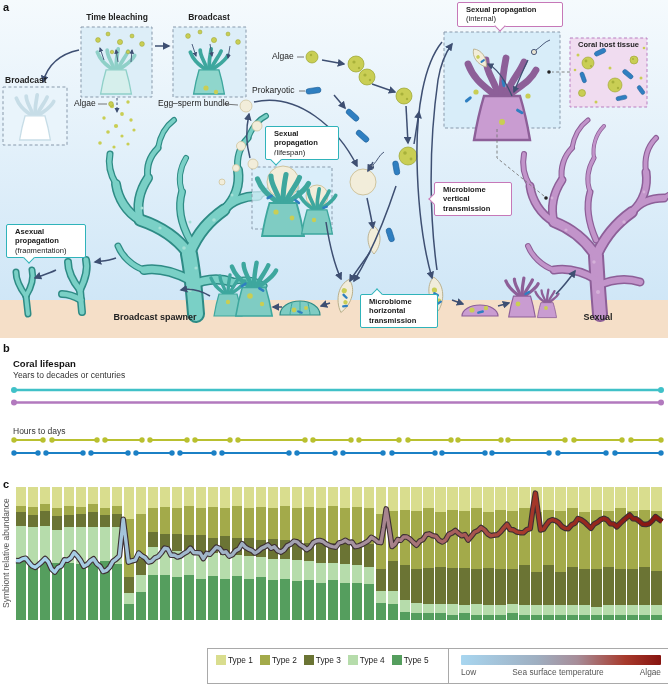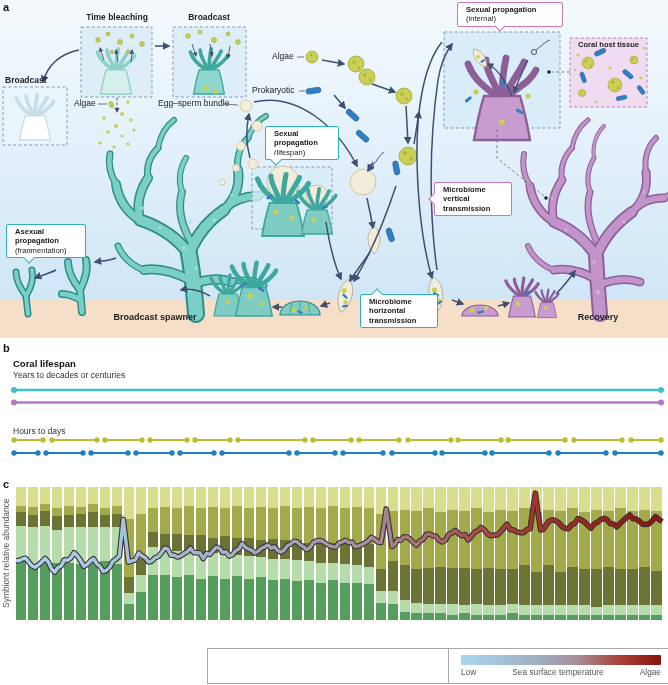--- a/index.html
+++ b/index.html
@@ -482,21 +482,21 @@
     
     <span class="abs panel-label" style="left:3px;top:1px;">a</span>
     <div class="lbl b center" style="left:76px;top:13px;width:82px;">Time bleaching</div>
     <div class="lbl b center" style="left:172px;top:13px;width:74px;">Broadcast</div>
     <div class="lbl b" style="left:5px;top:76px;">Broadcast</div>
     <div class="lbl" style="left:74px;top:99px;">Algae</div>
     <div class="lbl" style="left:158px;top:99px;">Egg–sperm bundle</div>
     <div class="lbl" style="left:272px;top:52px;">Algae</div>
     <div class="lbl" style="left:252px;top:86px;">Prokaryotic</div>
     <div class="lbl b center" style="left:105px;top:312px;width:100px;font-size:9px;">Broadcast spawner</div>
-    <div class="lbl b center" style="left:568px;top:312px;width:60px;font-size:9px;">Recovery</div>
+    <div class="lbl b center" style="left:568px;top:312px;width:60px;font-size:9px;">Sexual</div>
     <div class="lbl center" style="left:572px;top:41px;width:73px;font-weight:600;font-size:7.5px;white-space:normal;">Coral host tissue</div>
 
     <div class="callout" style="left:265px;top:126px;width:56px;">
       <span class="cb">Sexual propagation</span>
       <span class="cn">(lifespan)</span>
       <span class="tail teal" style="left:6px;bottom:-4.8px;"></span>
     </div>
     <div class="callout pink" style="left:457px;top:2px;width:88px;">
       <span class="cb">Sexual propagation</span>
       <span class="cn">(internal)</span>
@@ -1006,20 +1006,42 @@
           </defs>
           <path d="M0.0,73.6L3.2,73.8L6.5,71.9L9.7,71.2L12.9,75.3L16.1,79.0L19.4,80.3L22.6,77.7L25.8,74.9L29.1,71.5L32.3,74.9L35.5,81.9L38.8,85.0L42.0,80.5L45.2,78.9L48.4,72.9L51.7,73.2L54.9,70.8L58.1,65.7L61.4,69.1L64.6,73.5L67.8,79.3L71.1,77.6L74.3,74.0L77.5,71.8L80.8,76.8L84.0,79.3L87.2,84.5L90.4,83.4L93.7,80.1L96.9,74.3L100.1,72.1L103.4,69.0L107.2,32.2L109.8,53.2L112.4,75.1L115.8,73.9L119.3,73.1L122.7,66.1L126.0,69.0L129.2,70.8L132.4,75.0L135.7,74.2L138.9,70.8L142.1,69.7L145.4,65.8L148.6,61.1L151.8,62.0L155.0,68.2L158.3,68.1L161.5,70.0L164.7,69.0L168.0,66.5L171.2,64.8L174.4,61.2L177.7,65.6L180.9,65.7L184.1,66.0L187.3,71.5L190.6,66.4L193.8,67.3L197.0,63.8L200.3,60.2L203.5,61.3L206.7,65.5L209.9,64.8L213.2,69.1L216.4,67.7L219.6,63.7L222.9,61.9L226.1,56.6L229.3,60.1L232.6,62.1L235.8,63.3L239.0,66.1L242.3,64.1L245.5,61.2L248.7,59.9L251.9,57.9L255.2,61.2L258.4,59.8L261.6,63.6L264.9,65.1L268.1,63.0L271.3,58.8L274.5,57.2L277.8,54.2L281.0,54.8L284.2,57.9L287.5,59.8L290.7,62.6L293.9,60.5L297.2,55.8L300.4,54.0L303.6,53.5L306.9,54.5L310.1,57.0L313.3,58.6L316.5,59.6L319.8,60.2L323.0,55.9L326.2,55.1L329.5,53.3L332.7,55.5L335.9,55.1L339.1,59.6L342.4,59.0L345.6,57.7L348.8,55.9L352.1,54.1L355.3,50.3L358.5,52.2L361.8,55.0L365.0,55.6L367.6,40.3L370.2,21.9L373.1,40.4L376.0,59.5L378.9,57.1L381.8,52.5L384.7,53.3L387.6,49.9L390.8,50.0L394.1,52.1L397.3,55.4L400.5,58.2L403.8,54.0L407.0,52.4L410.2,47.6L413.4,46.9L416.7,48.7L419.9,49.3L423.1,53.2L426.4,55.0L429.6,53.0L432.8,47.4L436.1,45.9L439.3,43.5L442.5,46.4L445.7,48.7L449.0,47.7L452.2,53.0L455.4,49.1L458.7,45.0L461.9,43.7L465.1,40.5L468.4,42.9L471.6,46.8L474.8,48.8L478.0,48.1L481.3,47.8L484.5,45.0L487.7,41.1L491.0,37.3L494.2,42.5L497.4,42.9L500.6,44.9L503.9,45.6L507.3,45.8L510.8,42.7L514.2,41.6L516.8,22.3L519.4,6.2L522.0,25.4L524.6,43.0L527.5,42.1L530.4,37.8L533.3,34.0L536.2,32.7L539.4,33.6L542.6,35.7L545.9,39.5L549.1,41.4L552.3,41.6L555.6,37.8L558.8,36.3L562.0,31.5L565.3,32.9L568.5,35.1L571.7,38.3L574.9,41.3L578.2,36.9L581.4,35.3L584.6,32.7L587.9,31.4L591.1,32.9L594.3,36.7L597.6,37.0L600.8,39.8L604.0,36.5L607.2,33.5L610.5,30.7L613.7,28.0L616.9,31.7L620.2,31.9L623.4,34.3L626.6,37.1L629.9,37.5L633.1,36.7L636.3,33.8L639.5,29.6L642.8,32.2L646.0,34.6" fill="none" stroke="#3d2f33" stroke-width="5.6" stroke-linejoin="round"></path>
           <path d="M0.0,73.6L3.2,73.8L6.5,71.9L9.7,71.2L12.9,75.3L16.1,79.0L19.4,80.3L22.6,77.7L25.8,74.9L29.1,71.5L32.3,74.9L35.5,81.9L38.8,85.0L42.0,80.5L45.2,78.9L48.4,72.9L51.7,73.2L54.9,70.8L58.1,65.7L61.4,69.1L64.6,73.5L67.8,79.3L71.1,77.6L74.3,74.0L77.5,71.8L80.8,76.8L84.0,79.3L87.2,84.5L90.4,83.4L93.7,80.1L96.9,74.3L100.1,72.1L103.4,69.0L107.2,32.2L109.8,53.2L112.4,75.1L115.8,73.9L119.3,73.1L122.7,66.1L126.0,69.0L129.2,70.8L132.4,75.0L135.7,74.2L138.9,70.8L142.1,69.7L145.4,65.8L148.6,61.1L151.8,62.0L155.0,68.2L158.3,68.1L161.5,70.0L164.7,69.0L168.0,66.5L171.2,64.8L174.4,61.2L177.7,65.6L180.9,65.7L184.1,66.0L187.3,71.5L190.6,66.4L193.8,67.3L197.0,63.8L200.3,60.2L203.5,61.3L206.7,65.5L209.9,64.8L213.2,69.1L216.4,67.7L219.6,63.7L222.9,61.9L226.1,56.6L229.3,60.1L232.6,62.1L235.8,63.3L239.0,66.1L242.3,64.1L245.5,61.2L248.7,59.9L251.9,57.9L255.2,61.2L258.4,59.8L261.6,63.6L264.9,65.1L268.1,63.0L271.3,58.8L274.5,57.2L277.8,54.2L281.0,54.8L284.2,57.9L287.5,59.8L290.7,62.6L293.9,60.5L297.2,55.8L300.4,54.0L303.6,53.5L306.9,54.5L310.1,57.0L313.3,58.6L316.5,59.6L319.8,60.2L323.0,55.9L326.2,55.1L329.5,53.3L332.7,55.5L335.9,55.1L339.1,59.6L342.4,59.0L345.6,57.7L348.8,55.9L352.1,54.1L355.3,50.3L358.5,52.2L361.8,55.0L365.0,55.6L367.6,40.3L370.2,21.9L373.1,40.4L376.0,59.5L378.9,57.1L381.8,52.5L384.7,53.3L387.6,49.9L390.8,50.0L394.1,52.1L397.3,55.4L400.5,58.2L403.8,54.0L407.0,52.4L410.2,47.6L413.4,46.9L416.7,48.7L419.9,49.3L423.1,53.2L426.4,55.0L429.6,53.0L432.8,47.4L436.1,45.9L439.3,43.5L442.5,46.4L445.7,48.7L449.0,47.7L452.2,53.0L455.4,49.1L458.7,45.0L461.9,43.7L465.1,40.5L468.4,42.9L471.6,46.8L474.8,48.8L478.0,48.1L481.3,47.8L484.5,45.0L487.7,41.1L491.0,37.3L494.2,42.5L497.4,42.9L500.6,44.9L503.9,45.6L507.3,45.8L510.8,42.7L514.2,41.6L516.8,22.3L519.4,6.2L522.0,25.4L524.6,43.0L527.5,42.1L530.4,37.8L533.3,34.0L536.2,32.7L539.4,33.6L542.6,35.7L545.9,39.5L549.1,41.4L552.3,41.6L555.6,37.8L558.8,36.3L562.0,31.5L565.3,32.9L568.5,35.1L571.7,38.3L574.9,41.3L578.2,36.9L581.4,35.3L584.6,32.7L587.9,31.4L591.1,32.9L594.3,36.7L597.6,37.0L600.8,39.8L604.0,36.5L607.2,33.5L610.5,30.7L613.7,28.0L616.9,31.7L620.2,31.9L623.4,34.3L626.6,37.1L629.9,37.5L633.1,36.7L636.3,33.8L639.5,29.6L642.8,32.2L646.0,34.6" fill="none" stroke="url(#tempGrad)" stroke-width="3.4" stroke-linejoin="round"></path>
         </svg>
     </div>
   </div>
 
   <div class="panel" style="top:648px;height:37px;">
     <div class="legend-box">
       <div class="leg-left">
+        <div class="leg-row">
+            <span class="leg-item">
+              <span class="leg-sw" style="background: rgb(217, 221, 142);"></span>
+              <span>Type 1</span>
+            </span>
+            <span class="leg-item">
+              <span class="leg-sw" style="background: rgb(163, 170, 74);"></span>
+              <span>Type 2</span>
+            </span>
+            <span class="leg-item">
+              <span class="leg-sw" style="background: rgb(107, 116, 52);"></span>
+              <span>Type 3</span>
+            </span>
+            <span class="leg-item">
+              <span class="leg-sw" style="background: rgb(182, 220, 171);"></span>
+              <span>Type 4</span>
+            </span>
+            <span class="leg-item">
+              <span class="leg-sw" style="background: rgb(85, 158, 94);"></span>
+              <span>Type 5</span>
+            </span>
+          </div>
       </div>
       <div class="leg-right">
         <div class="grad-bar" style="background: linear-gradient(90deg, rgb(168, 214, 240) 0%, rgb(159, 175, 193) 38%, rgb(167, 141, 153) 58%, rgb(167, 58, 44) 82%, rgb(135, 20, 16) 100%);"></div>
         <div class="grad-lbls">
           <span>Low</span>
           <span class="mid">Sea surface temperature</span>
           <span>Algae</span>
         </div>
       </div>
     </div>

